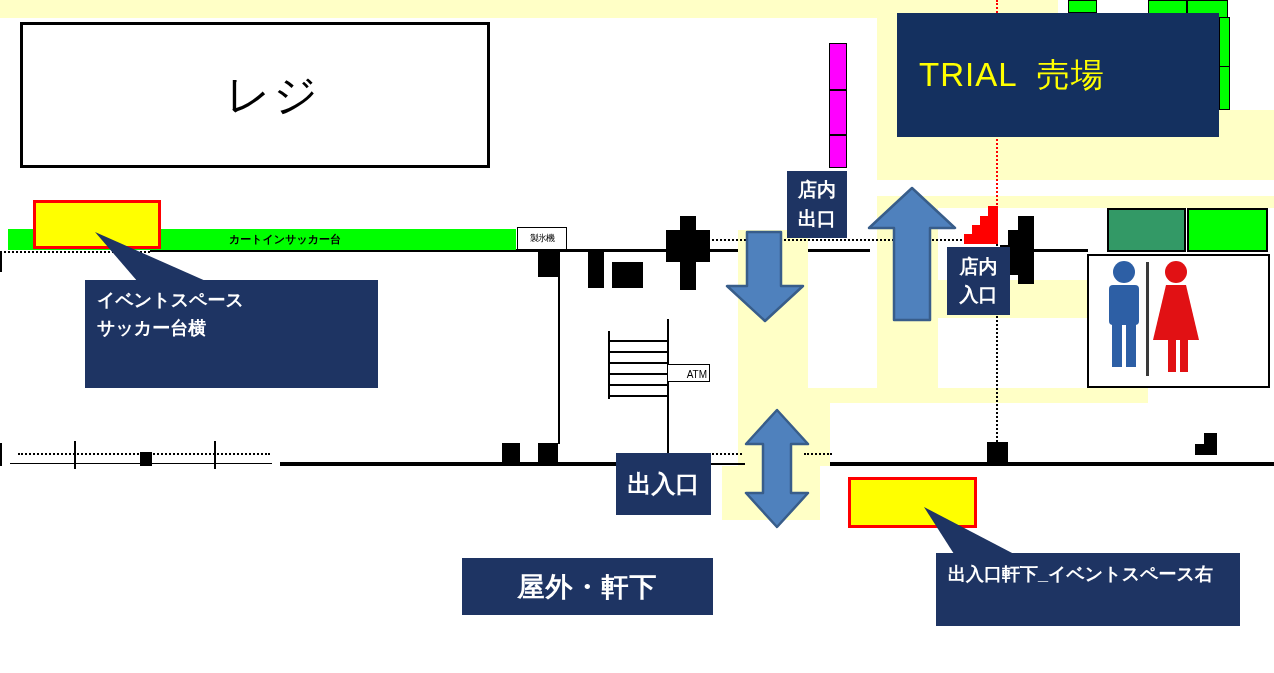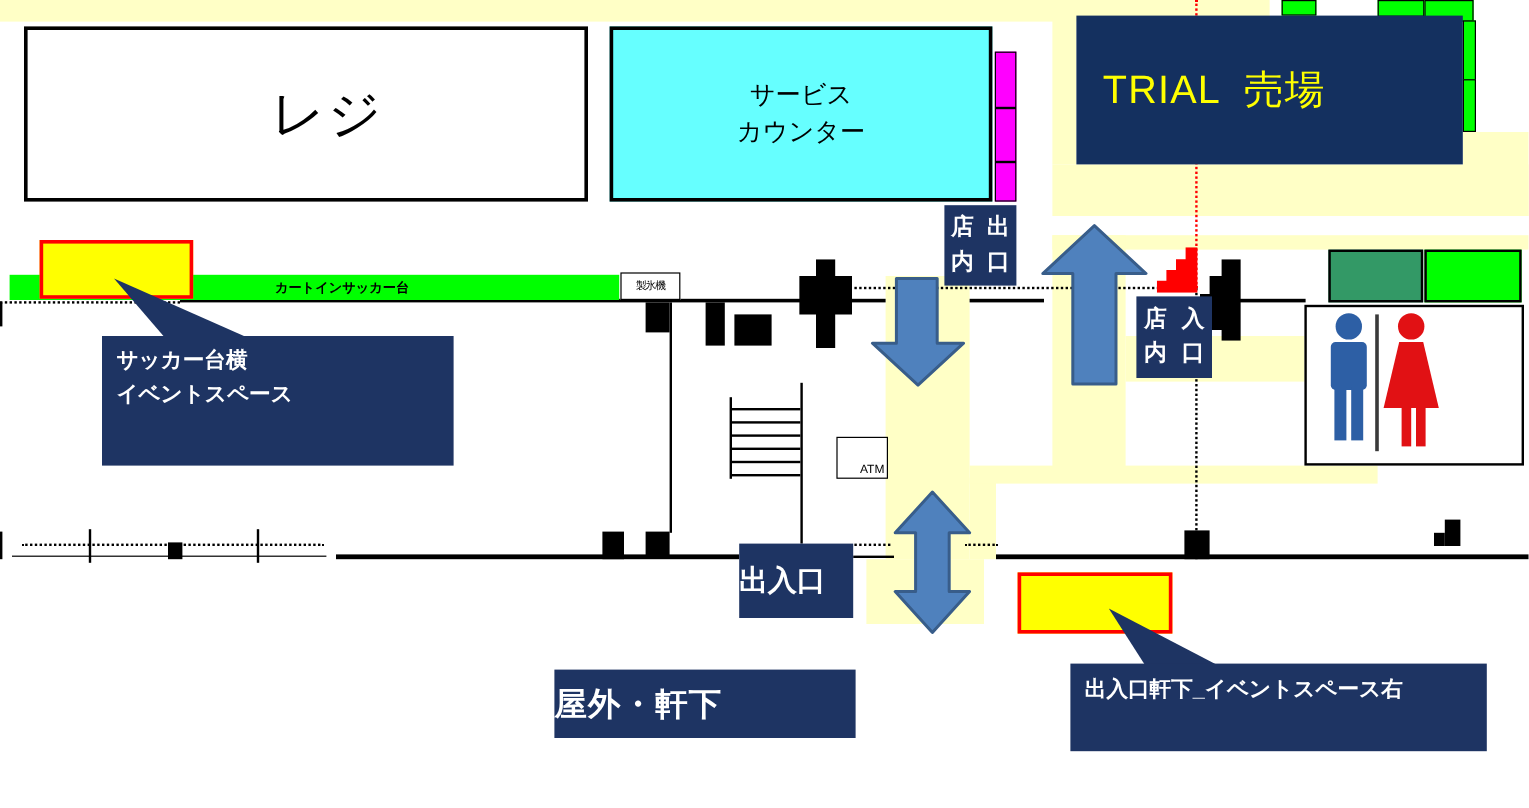--- a/index.html
+++ b/index.html
@@ -22,21 +22,21 @@
   .green-b{background:#00FF00;border:1px solid #000;box-sizing:border-box;z-index:3;}
   .dgreen-b{background:#339966;border:2px solid #000;box-sizing:border-box;z-index:3;}
   
   .room{box-sizing:border-box;z-index:4;display:flex;align-items:center;justify-content:center;text-align:center;}
   .register{background:#fff;border:3px solid #000;font-size:44px;font-weight:500;color:#000;letter-spacing:2px;padding-left:36px;}
   .service{background:#66FFFF;border:3px solid #000;font-size:21px;font-weight:500;color:#000;line-height:1.5;}
   .trial{background:#14305F;color:#FFFF00;font-size:33px;justify-content:flex-start;padding-left:22px;letter-spacing:1px;z-index:4;}
   .magenta-cell{background:#FF00FF;border:1px solid #000;box-sizing:border-box;}
   .small-box{background:#fff;border:1px solid #000;box-sizing:border-box;z-index:4;color:#000;}
   
-  .navy{background:#1E3463;color:#fff;z-index:6;display:flex;align-items:center;justify-content:flex-start;text-align:center;box-sizing:border-box;}
+  .navy{background:#1E3463;color:#fff;z-index:6;display:flex;flex-direction:column;align-items:center;justify-content:center;text-align:center;box-sizing:border-box;}
   .door-label{font-size:19px;font-weight:bold;line-height:1.5;}
   .exit-label{font-size:24px;font-weight:bold;}
   .outdoor-label{font-size:27px;font-weight:bold;letter-spacing:1px;}
   
   .callout{background:#1E3463;color:#fff;z-index:7;box-sizing:border-box;padding:7px 12px;font-weight:bold;}
   .callout div{white-space:nowrap;}
   .co1{font-size:18px;line-height:1.55;}
   .co2{font-size:18px;line-height:1.65;}
   .pointer{z-index:7;}
   
@@ -121,39 +121,33 @@
   <div class="abs green-b" style="left:1148px;top:0;width:39px;height:14px;"></div>
   <div class="abs green-b" style="left:1187px;top:0;width:41px;height:18px;"></div>
   <div class="abs green-b" style="left:1219px;top:17px;width:11px;height:50px;"></div>
   <div class="abs green-b" style="left:1219px;top:66px;width:11px;height:44px;"></div>
   <div class="abs dgreen-b" style="left:1107px;top:208px;width:79px;height:44px;"></div>
   <div class="abs green-b" style="left:1187px;top:208px;width:81px;height:44px;border-width:2px;"></div>
 
   <div class="abs room register" style="left:20px;top:22px;width:470px;height:146px;">
     <span>レジ</span>
   </div>
-  <div class="abs room service" style="left:508px;top:22px;width:319px;height:146px;">
-    <span>
-      <span style="display:block;">サービス</span>
-      <span style="display:block;">カウンター</span>
-    </span>
-  </div>
   <div class="abs" style="left:829px;top:43px;width:18px;height:125px;z-index:4;display:flex;flex-direction:column;">
     <div class="magenta-cell" style="height:47px;"></div>
     <div class="magenta-cell" style="height:45px;"></div>
     <div class="magenta-cell" style="height:33px;"></div>
   </div>
   <div class="abs room trial" style="left:897px;top:13px;width:322px;height:124px;">
     <span style="white-space:pre;">TRIAL  売場</span>
   </div>
 
   <div class="abs small-box" style="left:517px;top:227px;width:50px;height:23px;">
     <div class="ice-text">製氷機</div>
   </div>
-  <div class="abs atm-box" style="left:697px;top:364px;width:43px;height:35px;">
+  <div class="abs atm-box" style="left:667px;top:364px;width:43px;height:18px;">
     <span class="atm-text">ATM</span>
   </div>
 
   <div class="abs toilet" style="left:1087px;top:254px;width:183px;height:134px;"></div>
   <svg class="abs" style="left:1100px;top:258px;z-index:5;" width="110" height="124" viewBox="0 0 110 124">
     <g fill="#2D5FA5">
       <circle cx="24" cy="14" r="11"></circle>
       <rect x="9" y="27" width="30" height="40" rx="4"></rect>
       <rect x="12" y="65" width="10" height="44"></rect>
       <rect x="26" y="65" width="10" height="44"></rect>
@@ -192,24 +186,24 @@
     <span>屋外・軒下</span>
   </div>
 
   <div class="abs event" style="left:33px;top:200px;width:128px;height:49px;"></div>
   <div class="abs event" style="left:848px;top:477px;width:129px;height:51px;"></div>
 
   <svg class="abs pointer" style="left:88px;top:228px;" width="130" height="56" viewBox="0 0 130 56">
     <polygon points="7,4 120,54 50,54" fill="#1E3463"></polygon>
   </svg>
   <div class="abs callout co1" style="left:85px;top:280px;width:293px;height:108px;">
+    <div>イベントスペース</div>
     <div>サッカー台横</div>
-    <div>イベントスペース</div>
   </div>
 
   <svg class="abs pointer" style="left:916px;top:502px;" width="100" height="54" viewBox="0 0 100 54">
     <polygon points="8,5 98,52 38,52" fill="#1E3463"></polygon>
   </svg>
-  <div class="abs callout co2" style="left:892px;top:553px;width:347px;height:73px;">
+  <div class="abs callout co2" style="left:936px;top:553px;width:304px;height:73px;">
     <div>出入口軒下_イベントスペース右</div>
   </div>
 
 </div>
 
 </body></html>

